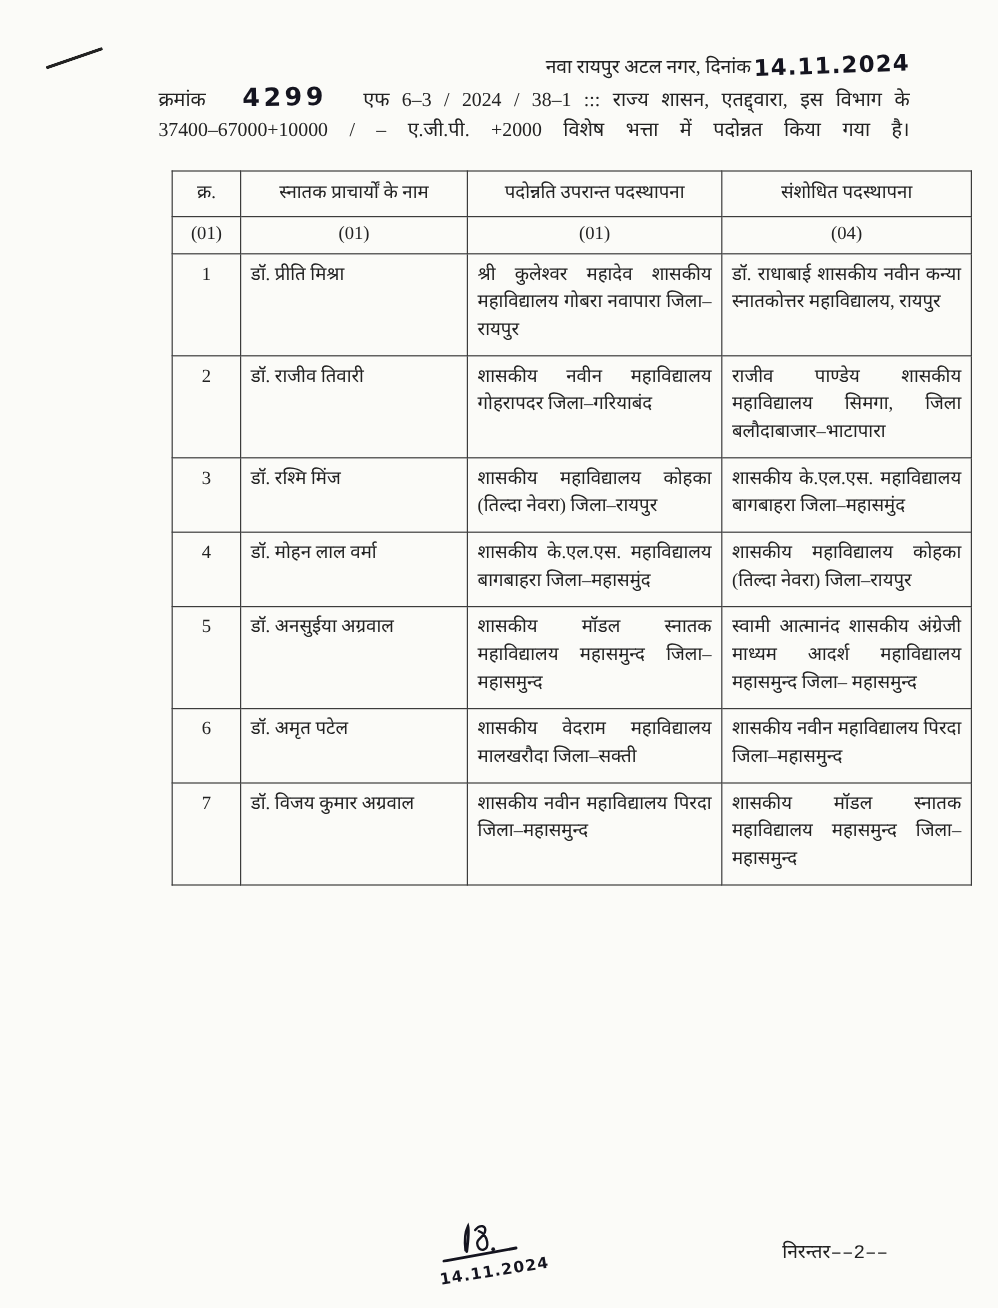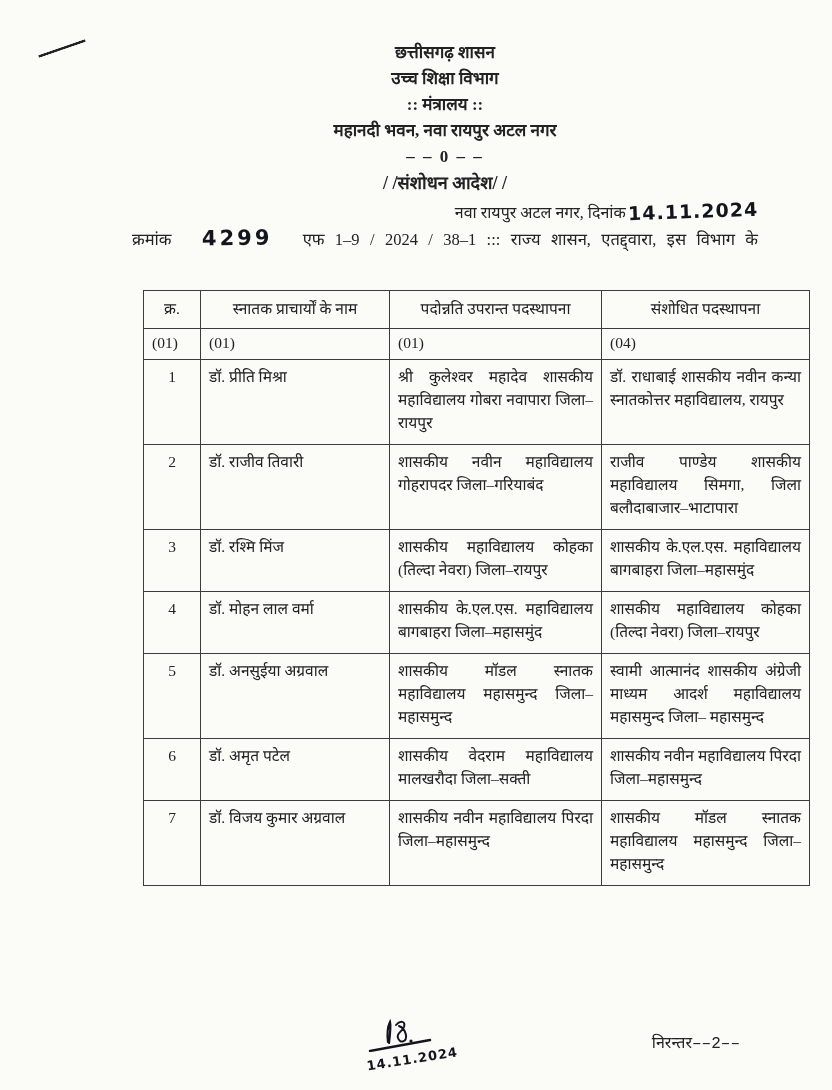--- a/index.html
+++ b/index.html
@@ -61,38 +61,38 @@
     line-height:26.5px;
     text-align:justify;
     text-align-last:justify;
     height:26.5px;
     white-space:nowrap;
   }
   .pline.last{ text-align-last:left; }
   
   table.order{
     border-collapse:collapse;
-    margin-top:38px;
+    margin-top:21px;
     margin-left:11px;
     table-layout:fixed;
     width:598px;
     font-size:15.5px;
   }
   table.order td{
     border:1.6px solid #3c3c3c;
     vertical-align:top;
     padding:5px 8px 10px 8px;
     line-height:23px;
   }
   td.c-sno{ width:40px; text-align:center; padding-left:2px; padding-right:2px;}
   td.c-name{ width:172px; text-align:justify; }
   td.c-post{ width:195px; text-align:justify; }
   td.c-rev{ width:191px; text-align:justify; }
   tr.hrow td{ text-align:center; padding-top:6px; padding-bottom:8px; }
-  tr.nrow td{ text-align:left; padding-top:3px; padding-bottom:5px; line-height:22px;}
+  tr.nrow td{ text-align:center; padding-top:3px; padding-bottom:5px; line-height:22px;}
   
   .signature{
     position:absolute;
     left:366px; top:1016px;
     width:110px;
   }
   .sig-date{
     font-family:"DejaVu Sans",sans-serif;
     font-size:13px;
     font-weight:600;
@@ -108,35 +108,28 @@
     font-family:Liberation Mono, monospace;
   }
 </style>
 </head>
 <body>
 
 <div class="corner-mark"></div>
 
 <div class="content">
 
-  <div class="hdr">
-    <div class="b">छत्तीसगढ़ शासन</div>
-    <div class="b">उच्च शिक्षा विभाग</div>
-    <div class="b">:: मंत्रालय ::</div>
-    <div class="b">महानदी भवन, नवा रायपुर अटल नगर</div>
-    <div class="sep">– – 0 – –</div>
-    <div class="order-title">/ /संशोधन आदेश/ /</div>
-  </div>
 
   <div class="dateline">
     <span>नवा रायपुर अटल नगर, दिनांक</span><span class="hw hw-date">14.11.2024</span>
   </div>
 
   <div class="para">
-    <div class="pline"><span>क्रमांक</span> <span class="hw hw-num">4299</span> <span>एफ 1–9 / 2024 / 38–1 ::: राज्य शासन, एतद्द्वारा, इस विभाग के</span></div>
+    <div class="pline"><span>क्रमांक</span> <span class="hw hw-num">4299</span> <span>एफ 6–3 / 2024 / 38–1 ::: राज्य शासन, एतद्द्वारा, इस विभाग के</span></div>
+    <div class="pline">37400–67000+10000 / – ए.जी.पी. +2000 विशेष भत्ता में पदोन्नत किया गया है।</div>
   </div>
 
   <table class="order">
     <tbody>
       <tr class="hrow">
         <td class="c-sno">क्र.</td>
         <td class="c-name">स्नातक प्राचार्यों के नाम</td>
         <td class="c-post">पदोन्नति उपरान्त पदस्थापना</td>
         <td class="c-rev">संशोधित पदस्थापना</td>
       </tr>

